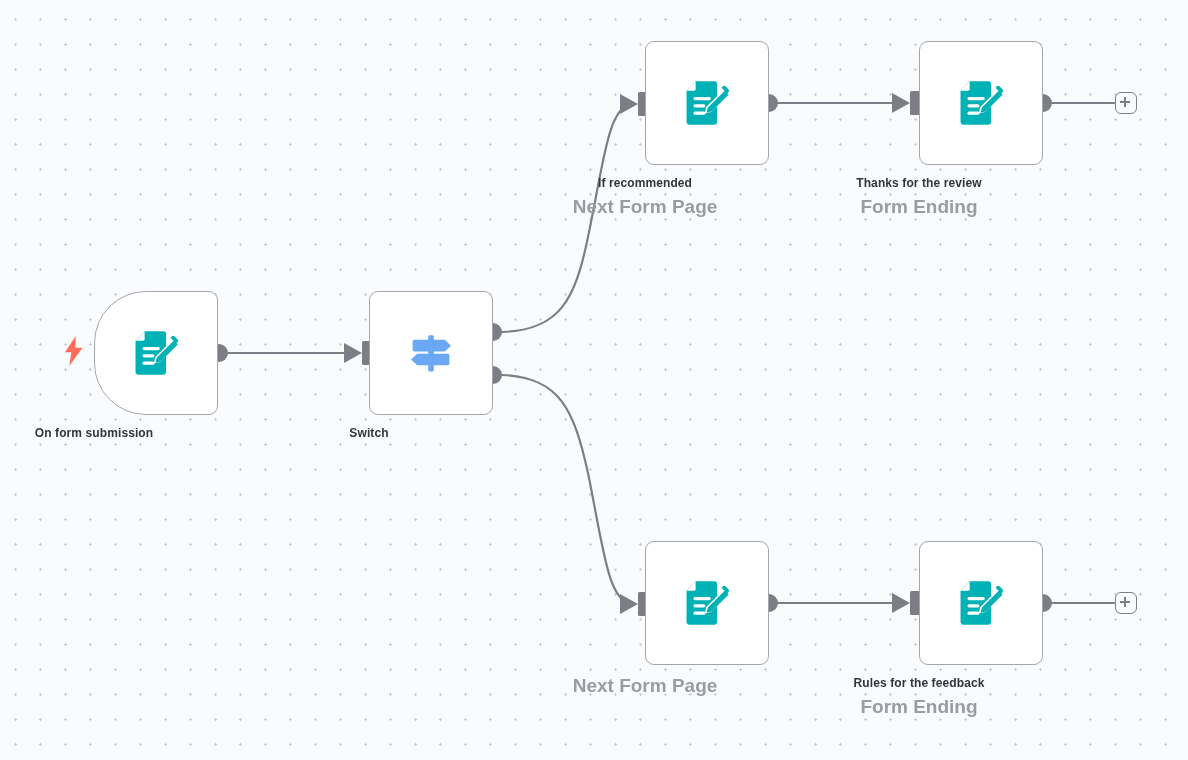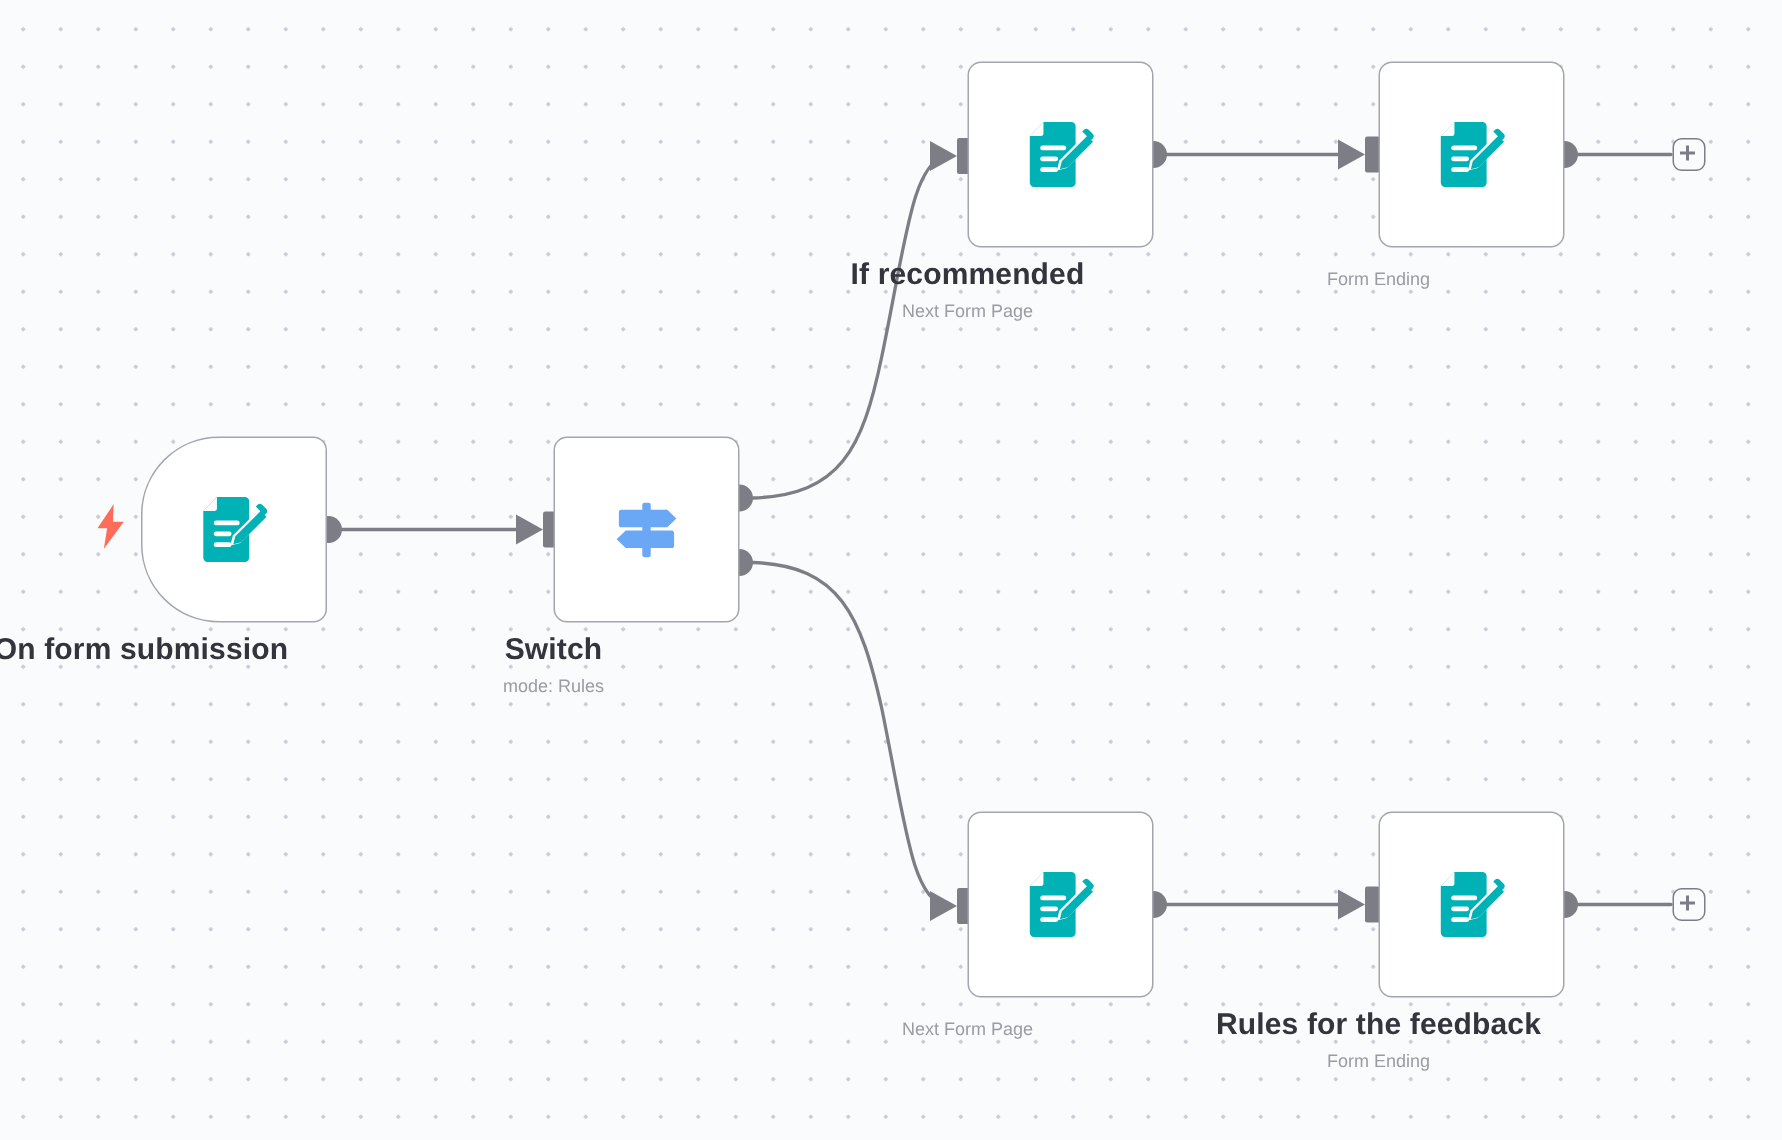--- a/index.html
+++ b/index.html
@@ -69,32 +69,32 @@
     position: absolute;
     top: 132px;
     left: 50%;
     transform: translateX(-50%);
     width: 330px;
     text-align: center;
     pointer-events: none;
   }
   .node-title {
     display: block;
-    font-size: 20px;
+    font-size: 12px;
     font-weight: bold;
     color: #33343c;
     line-height: 21px;
     letter-spacing: 0.1px;
     white-space: nowrap;
   }
   .node-subtitle {
     display: block;
     margin-top: 5px;
-    font-size: 12px;
-    font-weight: normal;
+    font-size: 19px;
+    font-weight: bold;
     color: #9a9ba3;
     line-height: 16px;
     white-space: nowrap;
   }
 
   
   .trigger-bolt {
     position: absolute;
     left: -31px;
     top: 45px;
@@ -200,21 +200,20 @@
   <div class="node" style="left:369px; top:291px;">
     <div class="node-box">
       <svg class="node-icon" width="52" height="52" viewBox="0 0 48 48">
         <rect fill="#6aa8f5" x="21.4" y="7.6" width="5.2" height="33.4" rx="1.3"></rect>
         <path fill="#6aa8f5" d="M8.6 11.8 h28.2 l5.6 5.4 -5.6 5.4 H8.6 a1.6 1.6 0 0 1 -1.6 -1.6 v-7.6 a1.6 1.6 0 0 1 1.6 -1.6 Z"></path>
         <path fill="#6aa8f5" d="M39.4 24.6 H11.2 l-5.6 5.4 5.6 5.4 h28.2 a1.6 1.6 0 0 0 1.6 -1.6 v-7.6 a1.6 1.6 0 0 0 -1.6 -1.6 Z"></path>
       </svg>
     </div>
     <div class="node-caption">
       <span class="node-title">Switch</span>
-      <span class="node-subtitle">mode: Rules</span>
     </div>
   </div>
 
   <div class="node" style="left:645px; top:41px;">
     <div class="node-box">
       <svg class="node-icon" width="52" height="52" viewBox="0 0 48 48">
         <path fill="#00b2b5" d="M13.5 4 h17.2 a2.6 2.6 0 0 1 2.6 2.6 v34.8 a2.6 2.6 0 0 1 -2.6 2.6 h-23 a2.6 2.6 0 0 1 -2.6 -2.6 V12.6 Z"></path>
         <path fill="#ffffff" d="M13.5 4 v7.3 a1.3 1.3 0 0 1 -1.3 1.3 H5.1 Z"></path>
         <rect fill="#ffffff" x="11.5" y="18.5" width="16" height="2.9" rx="1.45"></rect>
         <rect fill="#ffffff" x="11.5" y="25.2" width="11" height="2.9" rx="1.45"></rect>
@@ -235,20 +234,21 @@
         <path fill="#00b2b5" d="M13.5 4 h17.2 a2.6 2.6 0 0 1 2.6 2.6 v34.8 a2.6 2.6 0 0 1 -2.6 2.6 h-23 a2.6 2.6 0 0 1 -2.6 -2.6 V12.6 Z"></path>
         <path fill="#ffffff" d="M13.5 4 v7.3 a1.3 1.3 0 0 1 -1.3 1.3 H5.1 Z"></path>
         <rect fill="#ffffff" x="11.5" y="18.5" width="16" height="2.9" rx="1.45"></rect>
         <rect fill="#ffffff" x="11.5" y="25.2" width="11" height="2.9" rx="1.45"></rect>
         <rect fill="#ffffff" x="11.5" y="31.9" width="11" height="2.9" rx="1.45"></rect>
         <path fill="#ffffff" d="M39.9 11.1 l4.6 4.6 -16.6 16.6 -6.1 1.5 1.5 -6.1 Z"></path>
         <path fill="#00b2b5" d="M40.4 12.6 l3.6 3.6 -15.6 15.6 -4.8 1.2 1.2 -4.8 Z M38.5 8.8 a2 2 0 0 1 2.8 0 l2.5 2.5 a2 2 0 0 1 0 2.8 l-1.1 1.1 -5.3 -5.3 Z"></path>
       </svg>
     </div>
     <div class="node-caption">
+      <span class="node-title">Thanks for the review</span>
       <span class="node-subtitle">Form Ending</span>
     </div>
   </div>
 
   <div class="node" style="left:645px; top:541px;">
     <div class="node-box">
       <svg class="node-icon" width="52" height="52" viewBox="0 0 48 48">
         <path fill="#00b2b5" d="M13.5 4 h17.2 a2.6 2.6 0 0 1 2.6 2.6 v34.8 a2.6 2.6 0 0 1 -2.6 2.6 h-23 a2.6 2.6 0 0 1 -2.6 -2.6 V12.6 Z"></path>
         <path fill="#ffffff" d="M13.5 4 v7.3 a1.3 1.3 0 0 1 -1.3 1.3 H5.1 Z"></path>
         <rect fill="#ffffff" x="11.5" y="18.5" width="16" height="2.9" rx="1.45"></rect>

